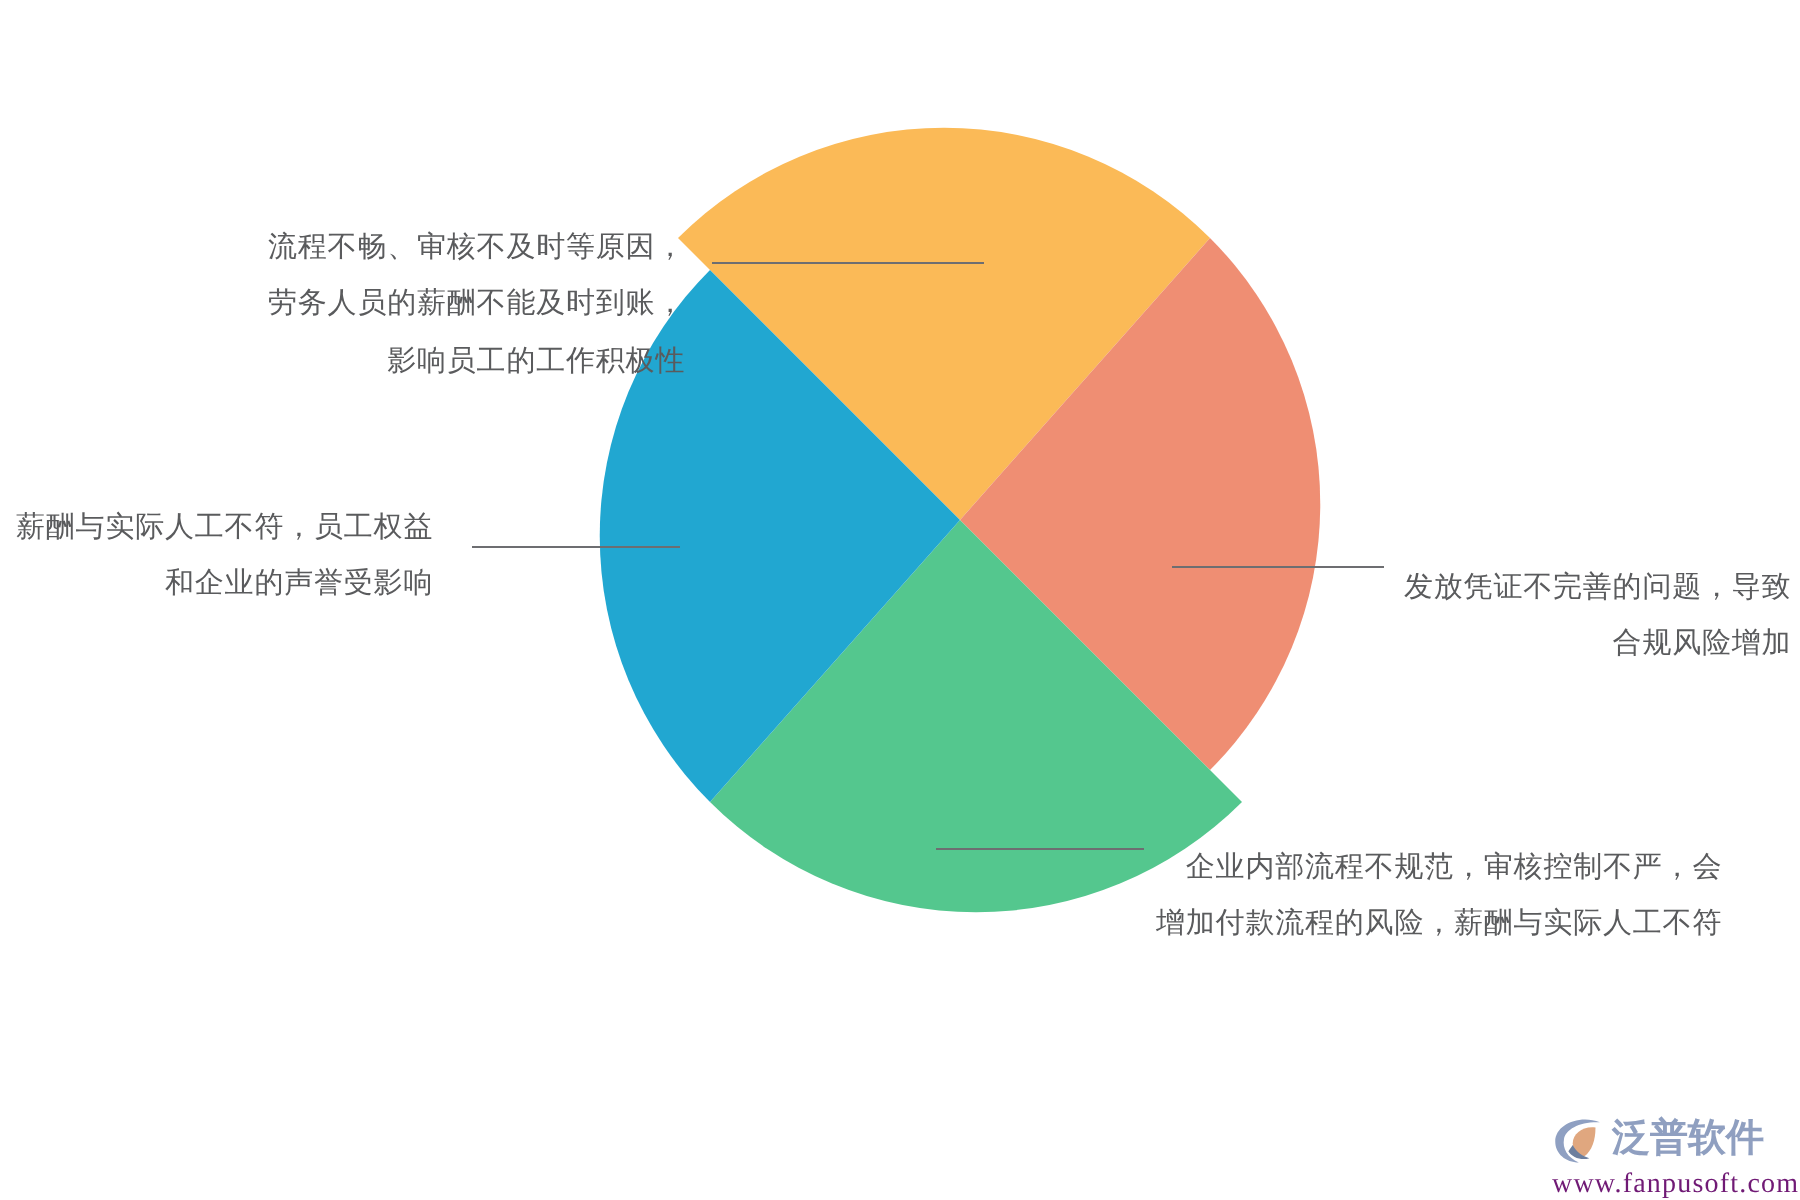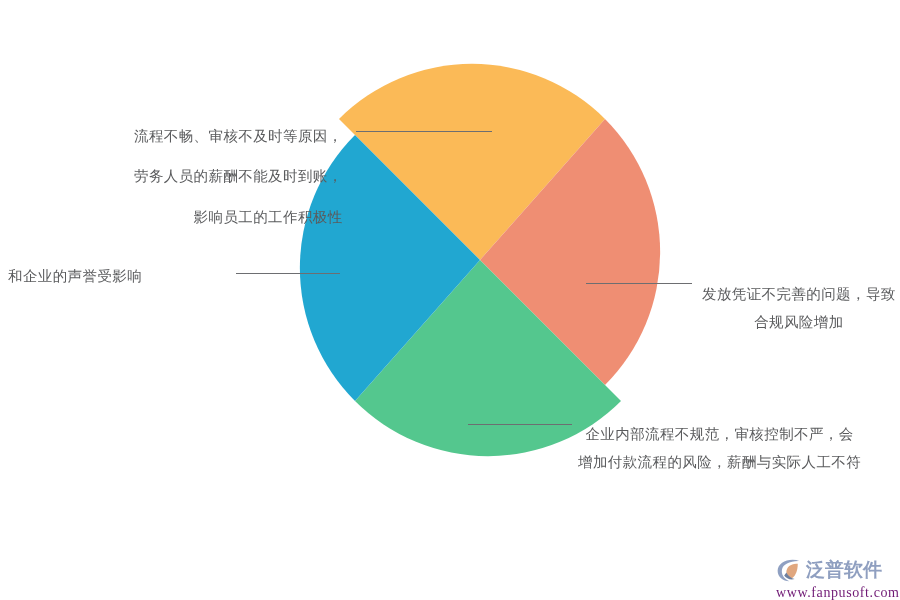--- a/index.html
+++ b/index.html
@@ -38,22 +38,22 @@
   .callout {
     position: absolute;
     line-height: 1.95;
     font-size: 14.5px;
     color: #5a5b5d;
     letter-spacing: 0.4px;
     white-space: nowrap;
   }
   .callout .line { display: block; }
 
-  .callout.right-aligned .line { text-align: right; margin-top: 12px; }
-  .callout.left-aligned  .line { text-align: center; font-family: Liberation Serif, serif; }
+  .callout.right-aligned .line { text-align: right; }
+  .callout.left-aligned  .line { text-align: right; font-family: Liberation Serif, serif; }
 
   #callout-top-left {
     left: 134px;
     top: 110px;
   }
   #callout-mid-left {
     left: 8px;
     top: 250px;
   }
   #callout-mid-right {
@@ -148,20 +148,21 @@
   <div class="leader" id="leader-mid-right"></div>
   <div class="leader" id="leader-bottom-right"></div>
 
   <div class="callout right-aligned" id="callout-top-left">
     <span class="line">流程不畅、审核不及时等原因，</span>
     <span class="line">劳务人员的薪酬不能及时到账，</span>
     <span class="line">影响员工的工作积极性</span>
   </div>
 
   <div class="callout right-aligned" id="callout-mid-left">
+    <span class="line">薪酬与实际人工不符，员工权益</span>
     <span class="line">和企业的声誉受影响</span>
   </div>
 
   <div class="callout left-aligned" id="callout-mid-right">
     <span class="line">发放凭证不完善的问题，导致</span>
     <span class="line">合规风险增加</span>
   </div>
 
   <div class="callout left-aligned" id="callout-bottom-right">
     <span class="line">企业内部流程不规范，审核控制不严，会</span>

